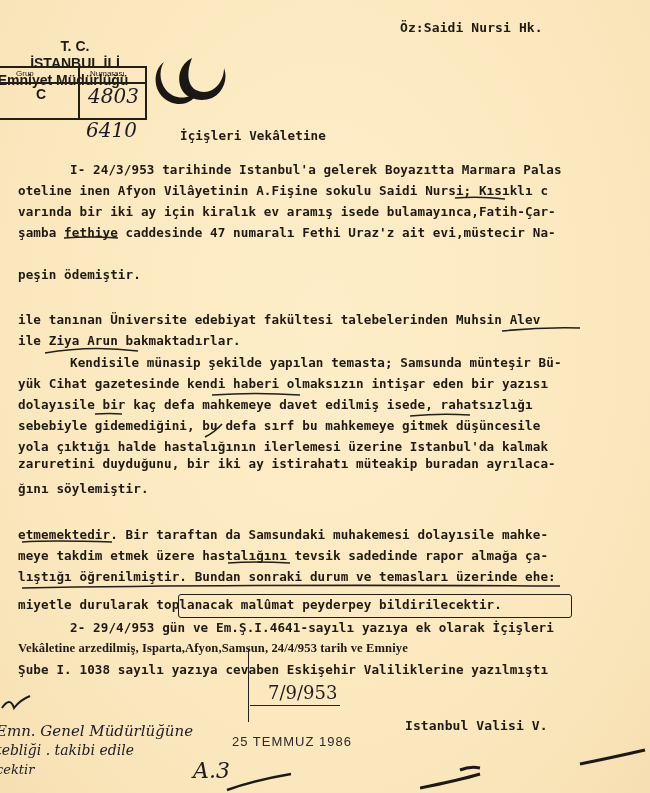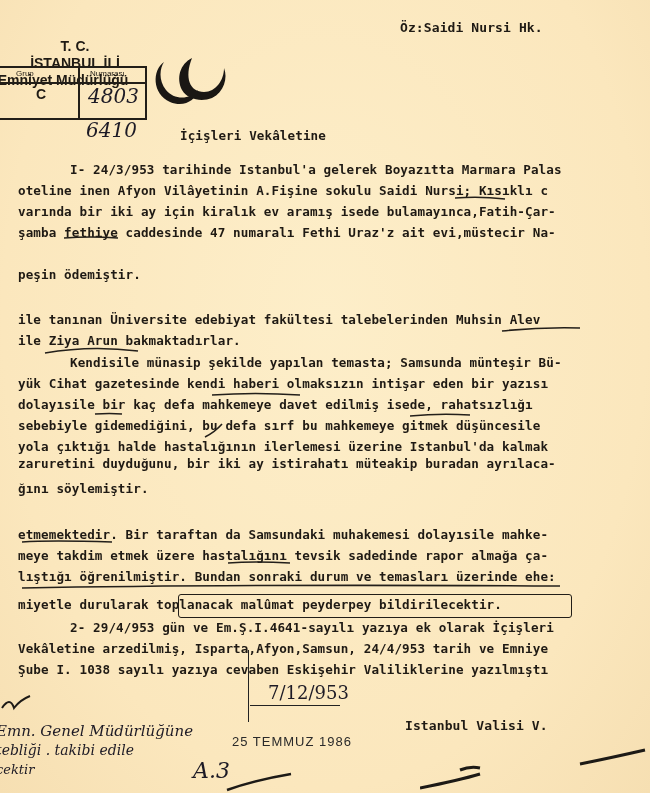--- a/index.html
+++ b/index.html
@@ -72,42 +72,42 @@
   <div class="abs tw" style="left:18px;top:456px;">zaruretini duyduğunu, bir iki ay istirahatı müteakip buradan ayrılaca-</div>
   <div class="abs tw" style="left:18px;top:481px;">ğını söylemiştir.</div>
 
   <div class="abs tw" style="left:18px;top:527px;">etmemektedir. Bir taraftan da Samsundaki muhakemesi dolayısile mahke-</div>
   <div class="abs tw" style="left:18px;top:548px;">meye takdim etmek üzere hastalığını tevsik sadedinde rapor almağa ça-</div>
   <div class="abs tw" style="left:18px;top:569px;">lıştığı öğrenilmiştir. Bundan sonraki durum ve temasları üzerinde ehe:</div>
   <div class="abs tw" style="left:18px;top:597px;">miyetle durularak toplanacak malûmat peyderpey bildirilecektir.</div>
   <div class="boxed"></div>
 
   <div class="abs tw" style="left:70px;top:620px;">2- 29/4/953 gün ve Em.Ş.I.4641-sayılı yazıya ek olarak İçişleri</div>
-  <div class="abs tw" style="left:18px;top:641px;">Vekâletine arzedilmiş, Isparta,Afyon,Samsun, 24/4/953 tarih ve Emniye</div>
+  <div class="abs tw" style="left:18px;top:641px;font-family:Liberation Serif, serif;">Vekâletine arzedilmiş, Isparta,Afyon,Samsun, 24/4/953 tarih ve Emniye</div>
   <div class="abs tw" style="left:18px;top:662px;">Şube I. 1038 sayılı yazıya cevaben Eskişehir Valiliklerine yazılmıştı</div>
 
   <svg class="abs" style="left:0;top:0;" width="650" height="793">
     <g stroke="#231f1a" stroke-width="1.6" fill="none">
       <path d="M455 198 Q480 196 505 199"></path>
       <path d="M64 238 Q90 236 118 238"></path>
       <path d="M502 331 Q540 327 580 328"></path>
       <path d="M45 353 Q90 345 138 351"></path>
       <path d="M212 395 Q255 392 300 395"></path>
       <path d="M95 414 Q110 413 122 414"></path>
       <path d="M410 416 Q440 413 470 415"></path>
       <path d="M205 437 Q215 432 222 424"></path>
       <path d="M22 542 Q50 540 112 542"></path>
       <path d="M228 563 Q255 561 290 563"></path>
       <path d="M22 588 Q240 584 560 586"></path>
     </g>
   </svg>
 
   <div class="stamp-frame"></div>
   <div class="stamp-line"></div>
-  <div class="abs hand" style="left:268px;top:682px;font-size:18px;font-style:normal;">7/12/953</div>
+  <div class="abs hand" style="left:268px;top:682px;font-size:18px;font-style:normal;">7/9/953</div>
 
   <div class="abs tw" style="left:405px;top:718px;font-size:13px;">Istanbul Valisi V.</div>
   <svg class="sig" style="left:420px;top:740px;" width="230" height="53">
     <path d="M0 48 Q40 40 60 34 M40 30 Q50 26 60 28 M160 24 Q190 18 225 10" stroke="#1d1a16" stroke-width="3" fill="none"></path>
   </svg>
 
   <div class="abs" style="left:232px;top:734px;font-family:'Liberation Sans',sans-serif;font-size:13px;letter-spacing:1px;color:#2a2a2a;">25 TEMMUZ 1986</div>
 
   <div class="abs hand" style="left:-4px;top:722px;font-size:15px;">Emn. Genel Müdürlüğüne</div>
   <div class="abs hand" style="left:-4px;top:742px;font-size:14px;">tebliği . takibi edile</div>

